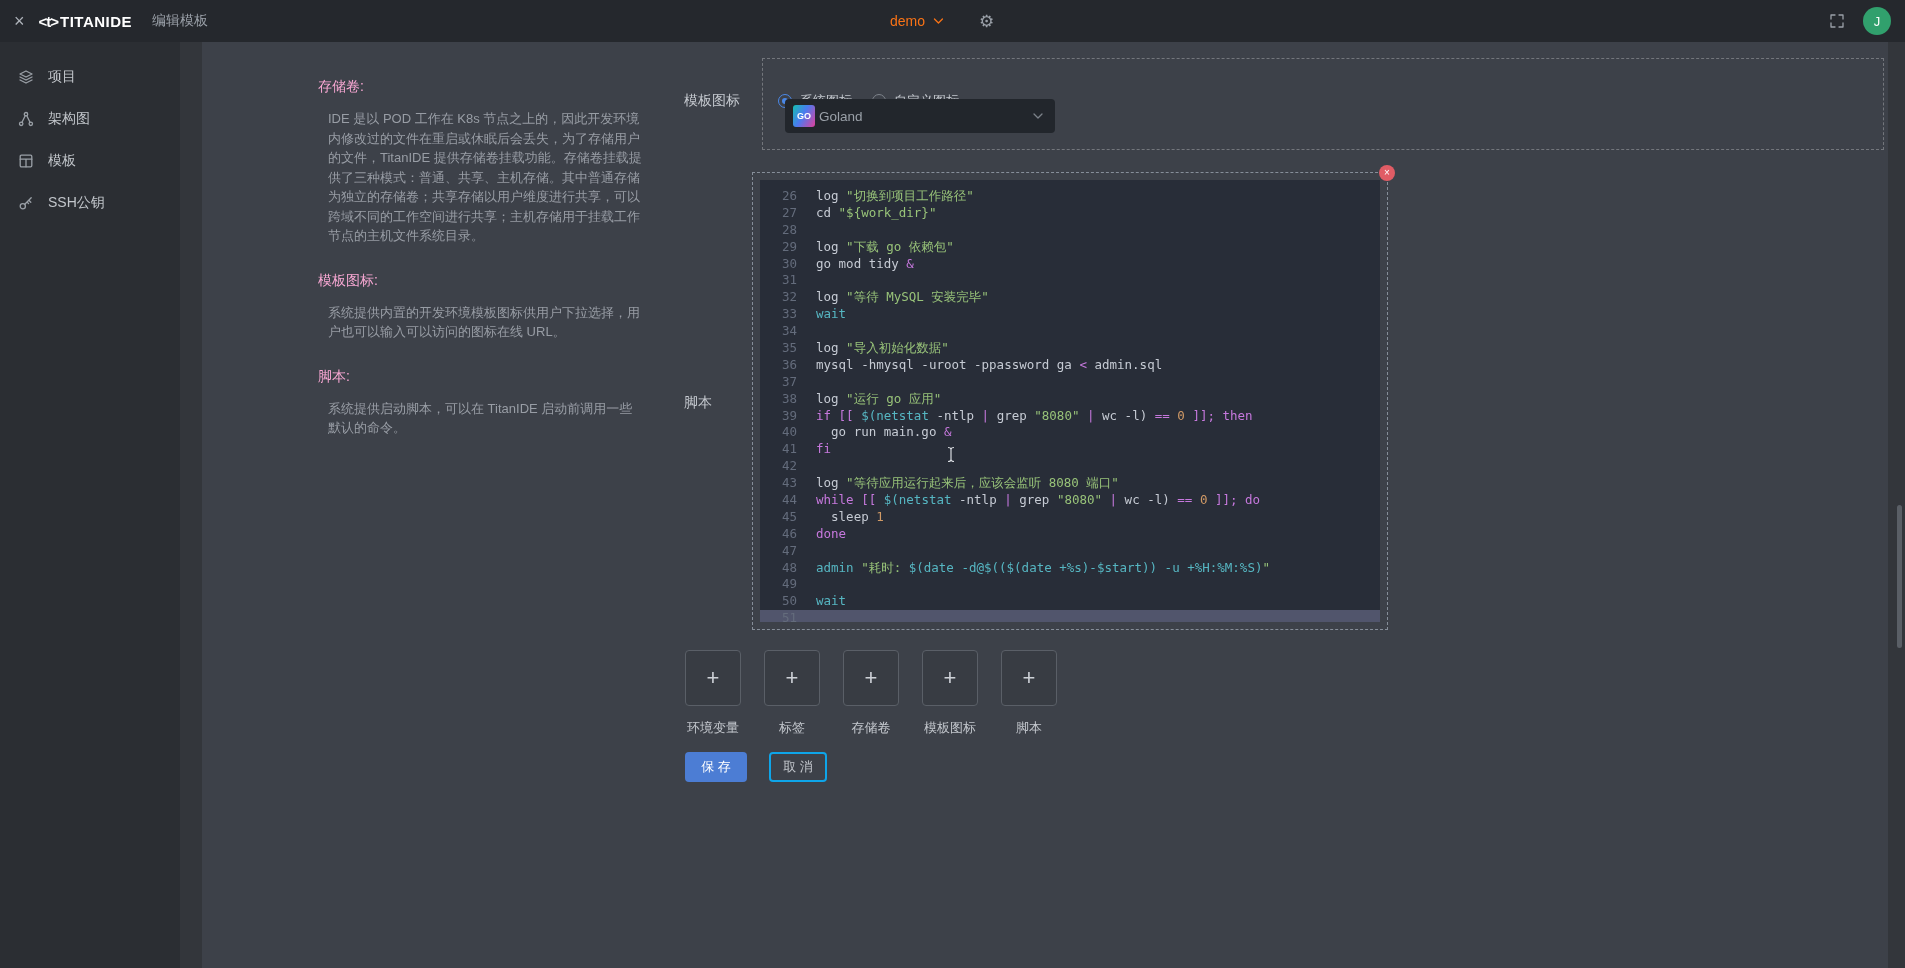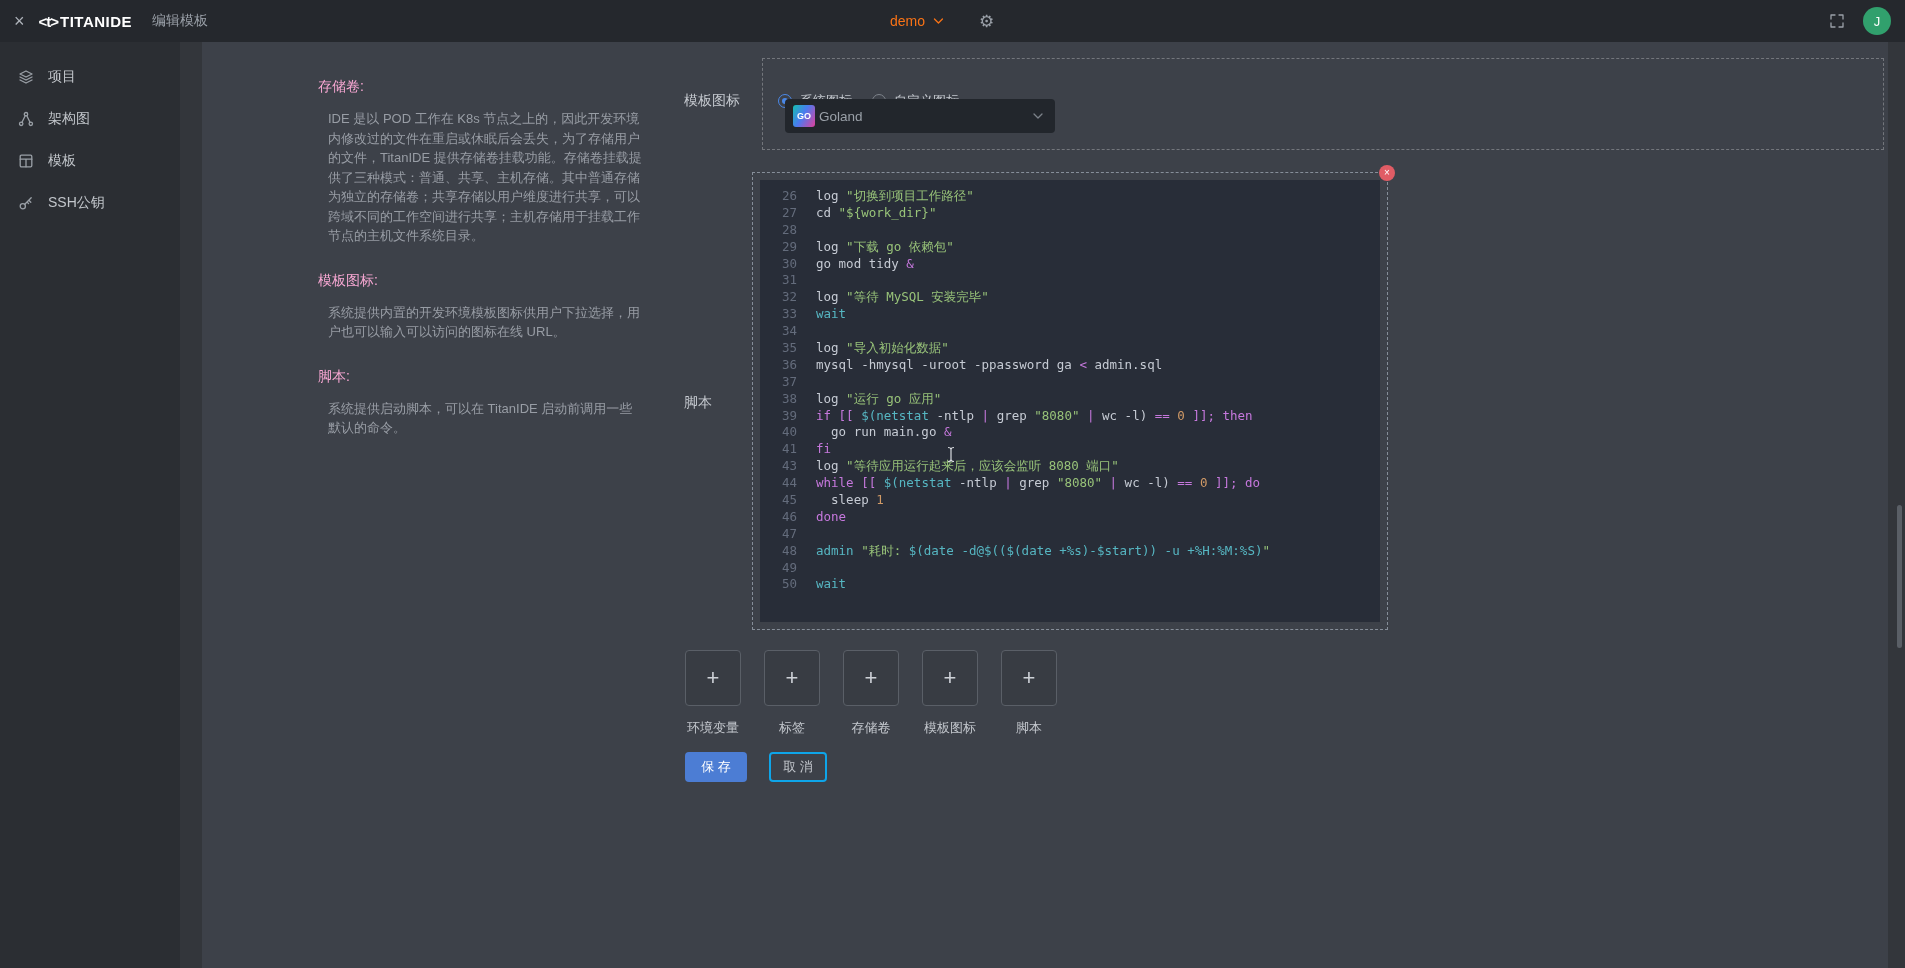--- a/index.html
+++ b/index.html
@@ -222,28 +222,30 @@
           <div class="code-line"><span class="ln">32</span><span class="lc"><span class="tok-p">log </span><span class="tok-s">"等待 MySQL 安装完毕"</span></span></div>
           <div class="code-line"><span class="ln">33</span><span class="lc"><span class="tok-b">wait</span></span></div>
           <div class="code-line"><span class="ln">34</span><span class="lc"></span></div>
           <div class="code-line"><span class="ln">35</span><span class="lc"><span class="tok-p">log </span><span class="tok-s">"导入初始化数据"</span></span></div>
           <div class="code-line"><span class="ln">36</span><span class="lc"><span class="tok-p">mysql -hmysql -uroot -ppassword ga </span><span class="tok-k">&lt;</span><span class="tok-p"> admin.sql</span></span></div>
           <div class="code-line"><span class="ln">37</span><span class="lc"></span></div>
           <div class="code-line"><span class="ln">38</span><span class="lc"><span class="tok-p">log </span><span class="tok-s">"运行 go 应用"</span></span></div>
           <div class="code-line"><span class="ln">39</span><span class="lc"><span class="tok-k">if</span><span class="tok-p"> </span><span class="tok-k">[[</span><span class="tok-p"> </span><span class="tok-c">$(netstat</span><span class="tok-p"> -ntlp </span><span class="tok-k">|</span><span class="tok-p"> grep </span><span class="tok-s">"8080"</span><span class="tok-p"> </span><span class="tok-k">|</span><span class="tok-p"> wc -l) </span><span class="tok-k">==</span><span class="tok-p"> </span><span class="tok-num">0</span><span class="tok-p"> </span><span class="tok-k">]];</span><span class="tok-p"> </span><span class="tok-k">then</span></span></div>
           <div class="code-line"><span class="ln">40</span><span class="lc"><span class="tok-p">  go run main.go </span><span class="tok-k">&amp;</span></span></div>
           <div class="code-line"><span class="ln">41</span><span class="lc"><span class="tok-k">fi</span></span></div>
+          <div class="code-line"><span class="ln">42</span><span class="lc"></span></div>
           <div class="code-line"><span class="ln">43</span><span class="lc"><span class="tok-p">log </span><span class="tok-s">"等待应用运行起来后，应该会监听 8080 端口"</span></span></div>
           <div class="code-line"><span class="ln">44</span><span class="lc"><span class="tok-k">while</span><span class="tok-p"> </span><span class="tok-k">[[</span><span class="tok-p"> </span><span class="tok-c">$(netstat</span><span class="tok-p"> -ntlp </span><span class="tok-k">|</span><span class="tok-p"> grep </span><span class="tok-s">"8080"</span><span class="tok-p"> </span><span class="tok-k">|</span><span class="tok-p"> wc -l) </span><span class="tok-k">==</span><span class="tok-p"> </span><span class="tok-num">0</span><span class="tok-p"> </span><span class="tok-k">]];</span><span class="tok-p"> </span><span class="tok-k">do</span></span></div>
           <div class="code-line"><span class="ln">45</span><span class="lc"><span class="tok-p">  sleep </span><span class="tok-num">1</span></span></div>
           <div class="code-line"><span class="ln">46</span><span class="lc"><span class="tok-k">done</span></span></div>
           <div class="code-line"><span class="ln">47</span><span class="lc"></span></div>
           <div class="code-line"><span class="ln">48</span><span class="lc"><span class="tok-b">admin </span><span class="tok-s">"耗时: </span><span class="tok-c">$(date -d@$(($(date +%s)-$start)) -u +%H:%M:%S)</span><span class="tok-s">"</span></span></div>
           <div class="code-line"><span class="ln">49</span><span class="lc"></span></div>
           <div class="code-line"><span class="ln">50</span><span class="lc"><span class="tok-b">wait</span></span></div>
+          <div class="code-line active"><span class="ln">51</span><span class="lc"></span></div>
         </div>
     </div>
 
     <span class="mouse-cursor">
       <svg width="10" height="17" viewBox="0 0 10 17">
         <path d="M2 1.5 C3.5 1.5 5 2 5 3.5 V13.5 C5 15 3.5 15.5 2 15.5 M8 1.5 C6.5 1.5 5 2 5 3.5 M8 15.5 C6.5 15.5 5 15 5 13.5" stroke="#d8dbe0" fill="none" stroke-width="1.2"></path>
       </svg>
     </span>
 
     <div class="add-row" id="add-row">

